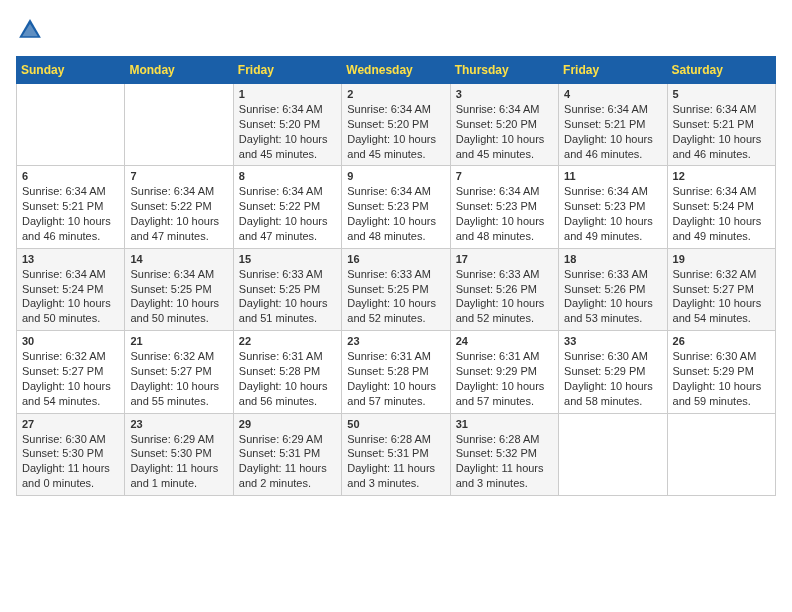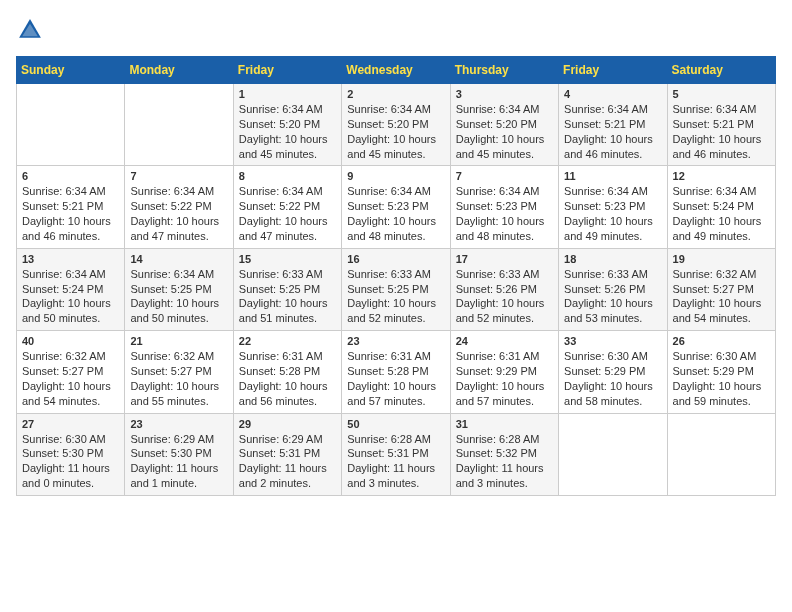--- a/index.html
+++ b/index.html
@@ -232,21 +232,21 @@
         </td>
         <td>
           <div class="day-num">19</div>
           <div class="day-detail">Sunrise: 6:32 AM
 Sunset: 5:27 PM
 Daylight: 10 hours and 54 minutes.</div>
         </td>
       </tr>
       <tr>
         <td>
-          <div class="day-num">40</div>
+          <div class="day-num">30</div>
           <div class="day-detail">Sunrise: 6:32 AM
 Sunset: 5:27 PM
 Daylight: 10 hours and 54 minutes.</div>
         </td>
         <td>
           <div class="day-num">21</div>
           <div class="day-detail">Sunrise: 6:32 AM
 Sunset: 5:27 PM
 Daylight: 10 hours and 55 minutes.</div>
         </td>

